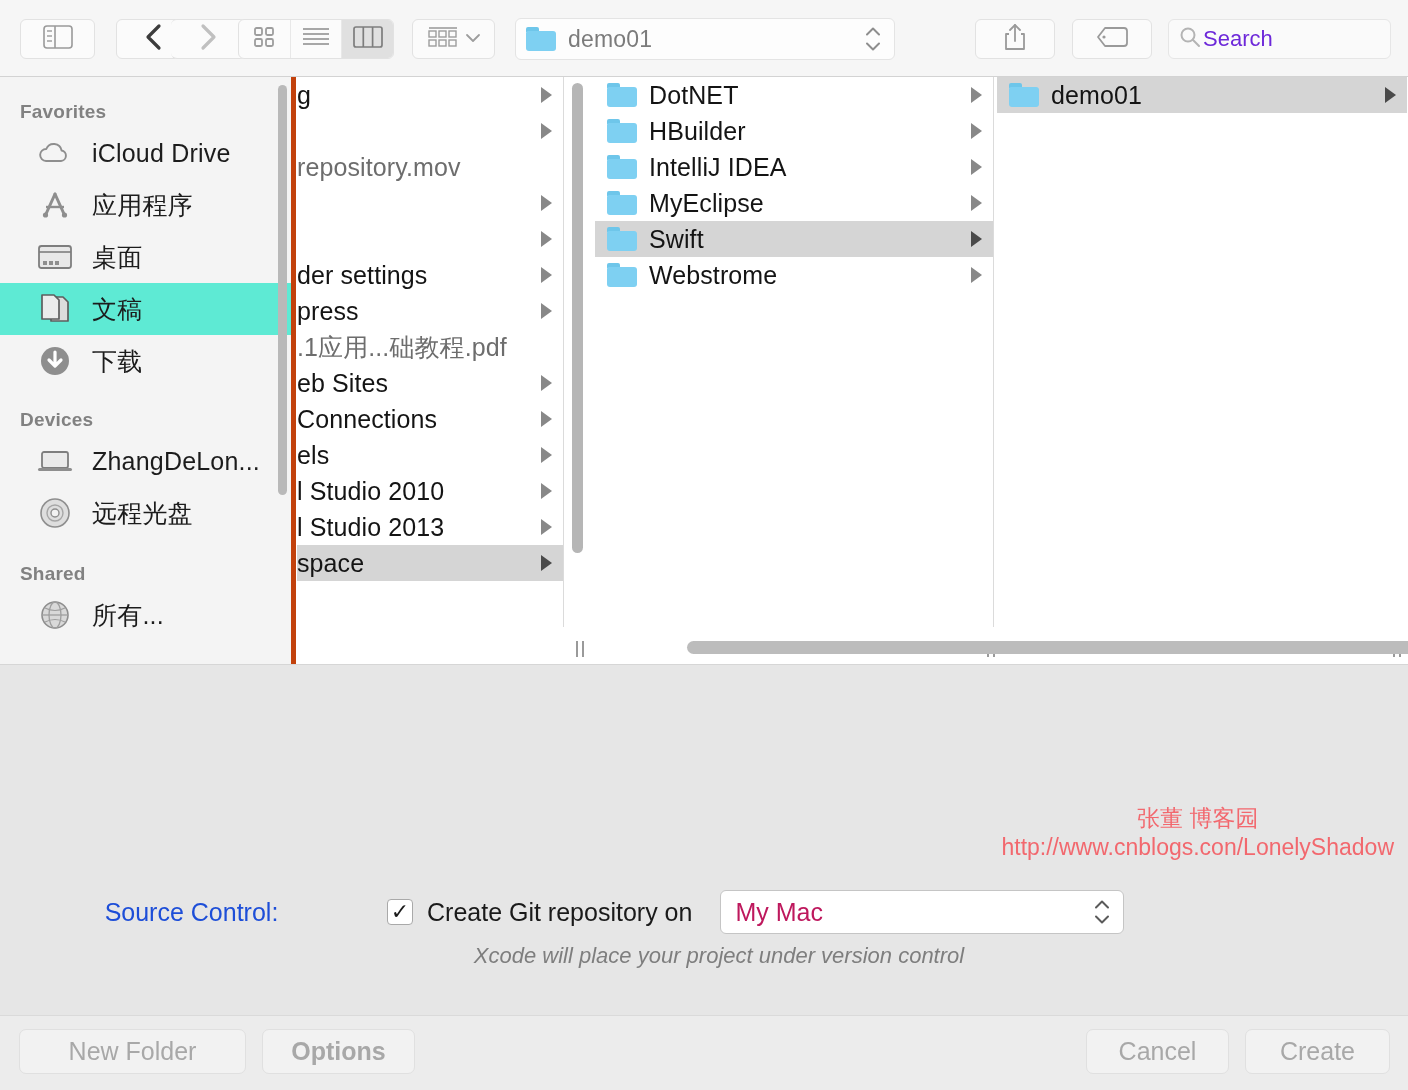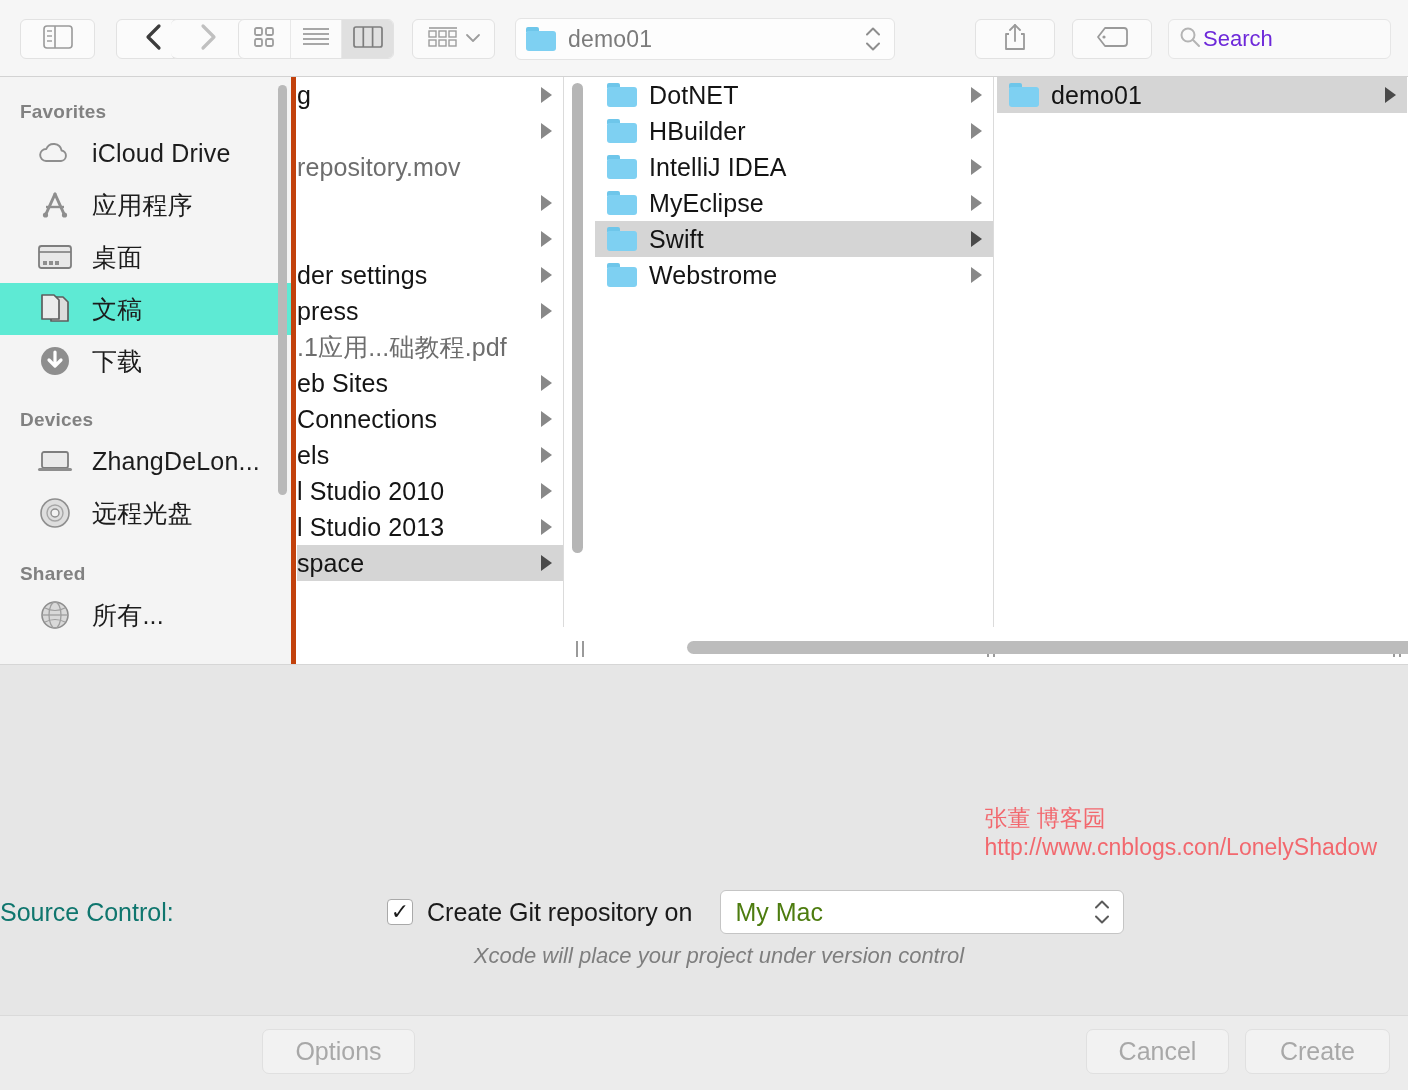--- a/index.html
+++ b/index.html
@@ -182,47 +182,47 @@
   }
 
   
   .bottom {
     position: absolute; left: 0; top: 664px;
     width: 1408px; height: 351px;
     background: #e6e6e6;
     border-top: 1px solid #d6d6d6;
   }
   .watermark {
-    position: absolute; right: 31px; top: 139px;
-    text-align: left; color: #f2686e; line-height: 1.28;
+    position: absolute; right: 14px; top: 139px;
+    text-align: center; color: #f2686e; line-height: 1.28;
   }
   .wm1 { font-size: 23px; color: #f2686e; }
   .wm2 { font-size: 23px; color: #f2686e; }
 
   .sc-row {
     position: absolute; left: 0; top: 225px; width: 1408px;
     display: flex; align-items: center;
   }
   .sc-label {
-    font-size: 25px; color: #0f766e; font-weight: normal;
-    width: 387px; text-align: left; padding-right: 4px;
+    font-size: 25px; color: #1d4ed8; font-weight: normal;
+    width: 387px; text-align: center; padding-right: 4px;
   }
   .checkbox {
     width: 26px; height: 26px; background: #fff;
     border: 1px solid #a9a9a9; border-radius: 4px;
     display: flex; align-items: center; justify-content: center;
     flex: none;
   }
   .cb-text { font-size: 25px; color: #1a1a1a; margin-left: 14px; }
   .sc-select {
     margin-left: 28px; width: 404px; height: 44px;
     background: #fff; border: 1px solid #c5c5c5; border-radius: 6px;
     display: flex; align-items: center; padding-left: 14px; position: relative;
   }
-  .sc-select-val { font-size: 25px; color: #4d7c0f; }
+  .sc-select-val { font-size: 25px; color: #be185d; }
   .sc-hint {
     position: absolute; left: 0; top: 278px; width: 1408px;
     text-align: center; font-size: 22px; color: #7e7e7e;
     padding-left: 30px;
     font-style: italic;
   }
 
   
   .footer {
     position: absolute; left: 0; top: 1015px;
@@ -230,21 +230,21 @@
     background: #ececec;
     border-top: 1px solid #dadada;
   }
   .ft-btn {
     position: absolute; top: 13px; height: 45px;
     background: #f2f2f2; border: 1px solid #e0e0e0; border-radius: 7px;
     display: flex; align-items: center; justify-content: center;
     font-size: 25px; color: #a8a8a8;
   }
   .btn-newfolder { left: 19px; width: 227px; }
-  .btn-options   { left: 262px; width: 153px; }
+  .btn-options   { left: 262px; width: 153px; font-weight: bold; }
   .btn-cancel    { left: 1086px; width: 143px; }
   .btn-create    { left: 1245px; width: 145px; }
 
   .folder-ico { width: 30px; height: 24px; position: relative; }
   .folder-ico .tab {
     position: absolute; left: 0; top: 0; width: 13px; height: 5px;
     background: #6ec6ea; border-radius: 2px 2px 0 0;
   }
   .folder-ico .body {
     position: absolute; left: 0; top: 4px; width: 30px; height: 20px;
@@ -650,18 +650,19 @@
               <polyline points="3,3 9,9 15,3" fill="none" stroke="#5a5a5a" stroke-width="2" stroke-linecap="round" stroke-linejoin="round"></polyline>
             </svg>
         </span>
       </span>
     </div>
 
     <div class="sc-hint">Xcode will place your project under version control</div>
   </div>
 
   <div class="footer">
+    <div class="ft-btn btn-newfolder">New Folder</div>
     <div class="ft-btn btn-options">Options</div>
     <div class="ft-btn btn-cancel">Cancel</div>
     <div class="ft-btn btn-create">Create</div>
   </div>
 
 </div>
 
 </body></html>

